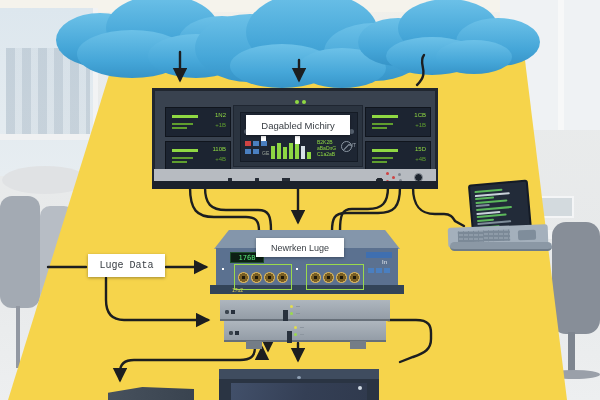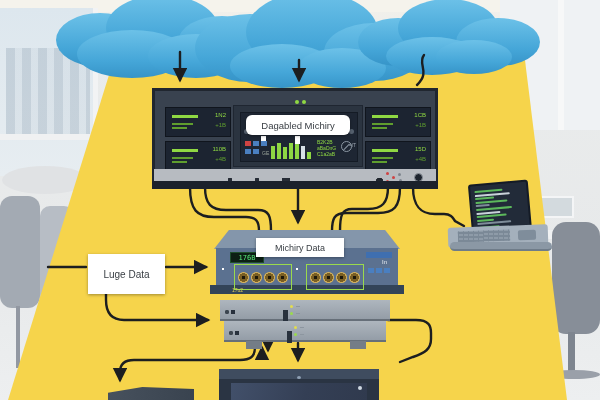--- a/index.html
+++ b/index.html
@@ -97,23 +97,23 @@
   
   .laptop{left:448px;top:180px;width:104px;height:72px;}
   .lscreen{left:22px;top:2px;width:60px;height:52px;background:var(--screenCode,#222b39);border:2px solid #141b26;border-radius:3px;transform:rotate(-5deg);padding:5px 4px;}
   .cl{position:relative !important;height:2px;border-radius:1px;margin-bottom:1.6px;}
   .ldeck{left:0;top:46px;width:100px;height:20px;background:var(--laptopDeck,#a4b0bc);border-radius:3px;transform:rotate(-2deg);}
   .lkeys{left:10px;top:4px;width:52px;height:11px;background:#8e9ba8;background-image:repeating-linear-gradient(0deg,#76markdown 0,#76markdown 0);background-image:repeating-linear-gradient(0deg,#7b8997 0 2px,transparent 2px 4px),repeating-linear-gradient(90deg,#7b8997 0 1px,transparent 1px 5px);}
   .lpad{left:70px;top:5px;width:18px;height:10px;border-radius:2px;background:#7f8d9b;}
   .lbase{left:2px;top:62px;width:102px;height:9px;background:var(--laptopBase,#8b98a5);border-radius:5px;border-bottom:2px solid #6f7c89;}
   
   .wlabel{background:#fff;color:var(--labelText,#3b4046);box-shadow:0 1px 3px rgba(0,0,0,.35);display:flex;align-items:center;justify-content:center;z-index:6;}
-  .lab-panel{left:246px;top:115px;width:104px;height:20px;font-size:9.5px;border-radius:6px;}
+  .lab-panel{left:246px;top:115px;width:104px;height:20px;font-size:9.5px;}
   .lab-router{left:256px;top:238px;width:88px;height:19px;font-size:9px;}
-  .lab-side{left:88px;top:254px;width:77px;height:40px;font-size:10px;}
+  .lab-side{left:88px;top:254px;width:77px;height:23px;font-size:10px;font-family:Liberation Mono, monospace;}
   .z1{z-index:1}.z2{z-index:2}.z3{z-index:3}
 </style>
 </head>
 <body>
 
 <div id="stage">
 
   <div class="bg">
     <div class="topband"></div>
     <div class="winL">
@@ -451,16 +451,16 @@
         <div class="cl" style="width: 52%; background: rgb(92, 184, 92);"></div>
       </div>
     <div class="ldeck">
       <div class="lkeys"></div>
       <div class="lpad"></div>
     </div>
     <div class="lbase"></div>
   </div>
 
   <div class="wlabel lab-panel">Dagabled Michiry</div>
-  <div class="wlabel lab-router">Michiry Data</div>
+  <div class="wlabel lab-router">Newrken Luge</div>
   <div class="wlabel lab-side">Luge Data</div>
 
 </div>
 
 </body></html>

